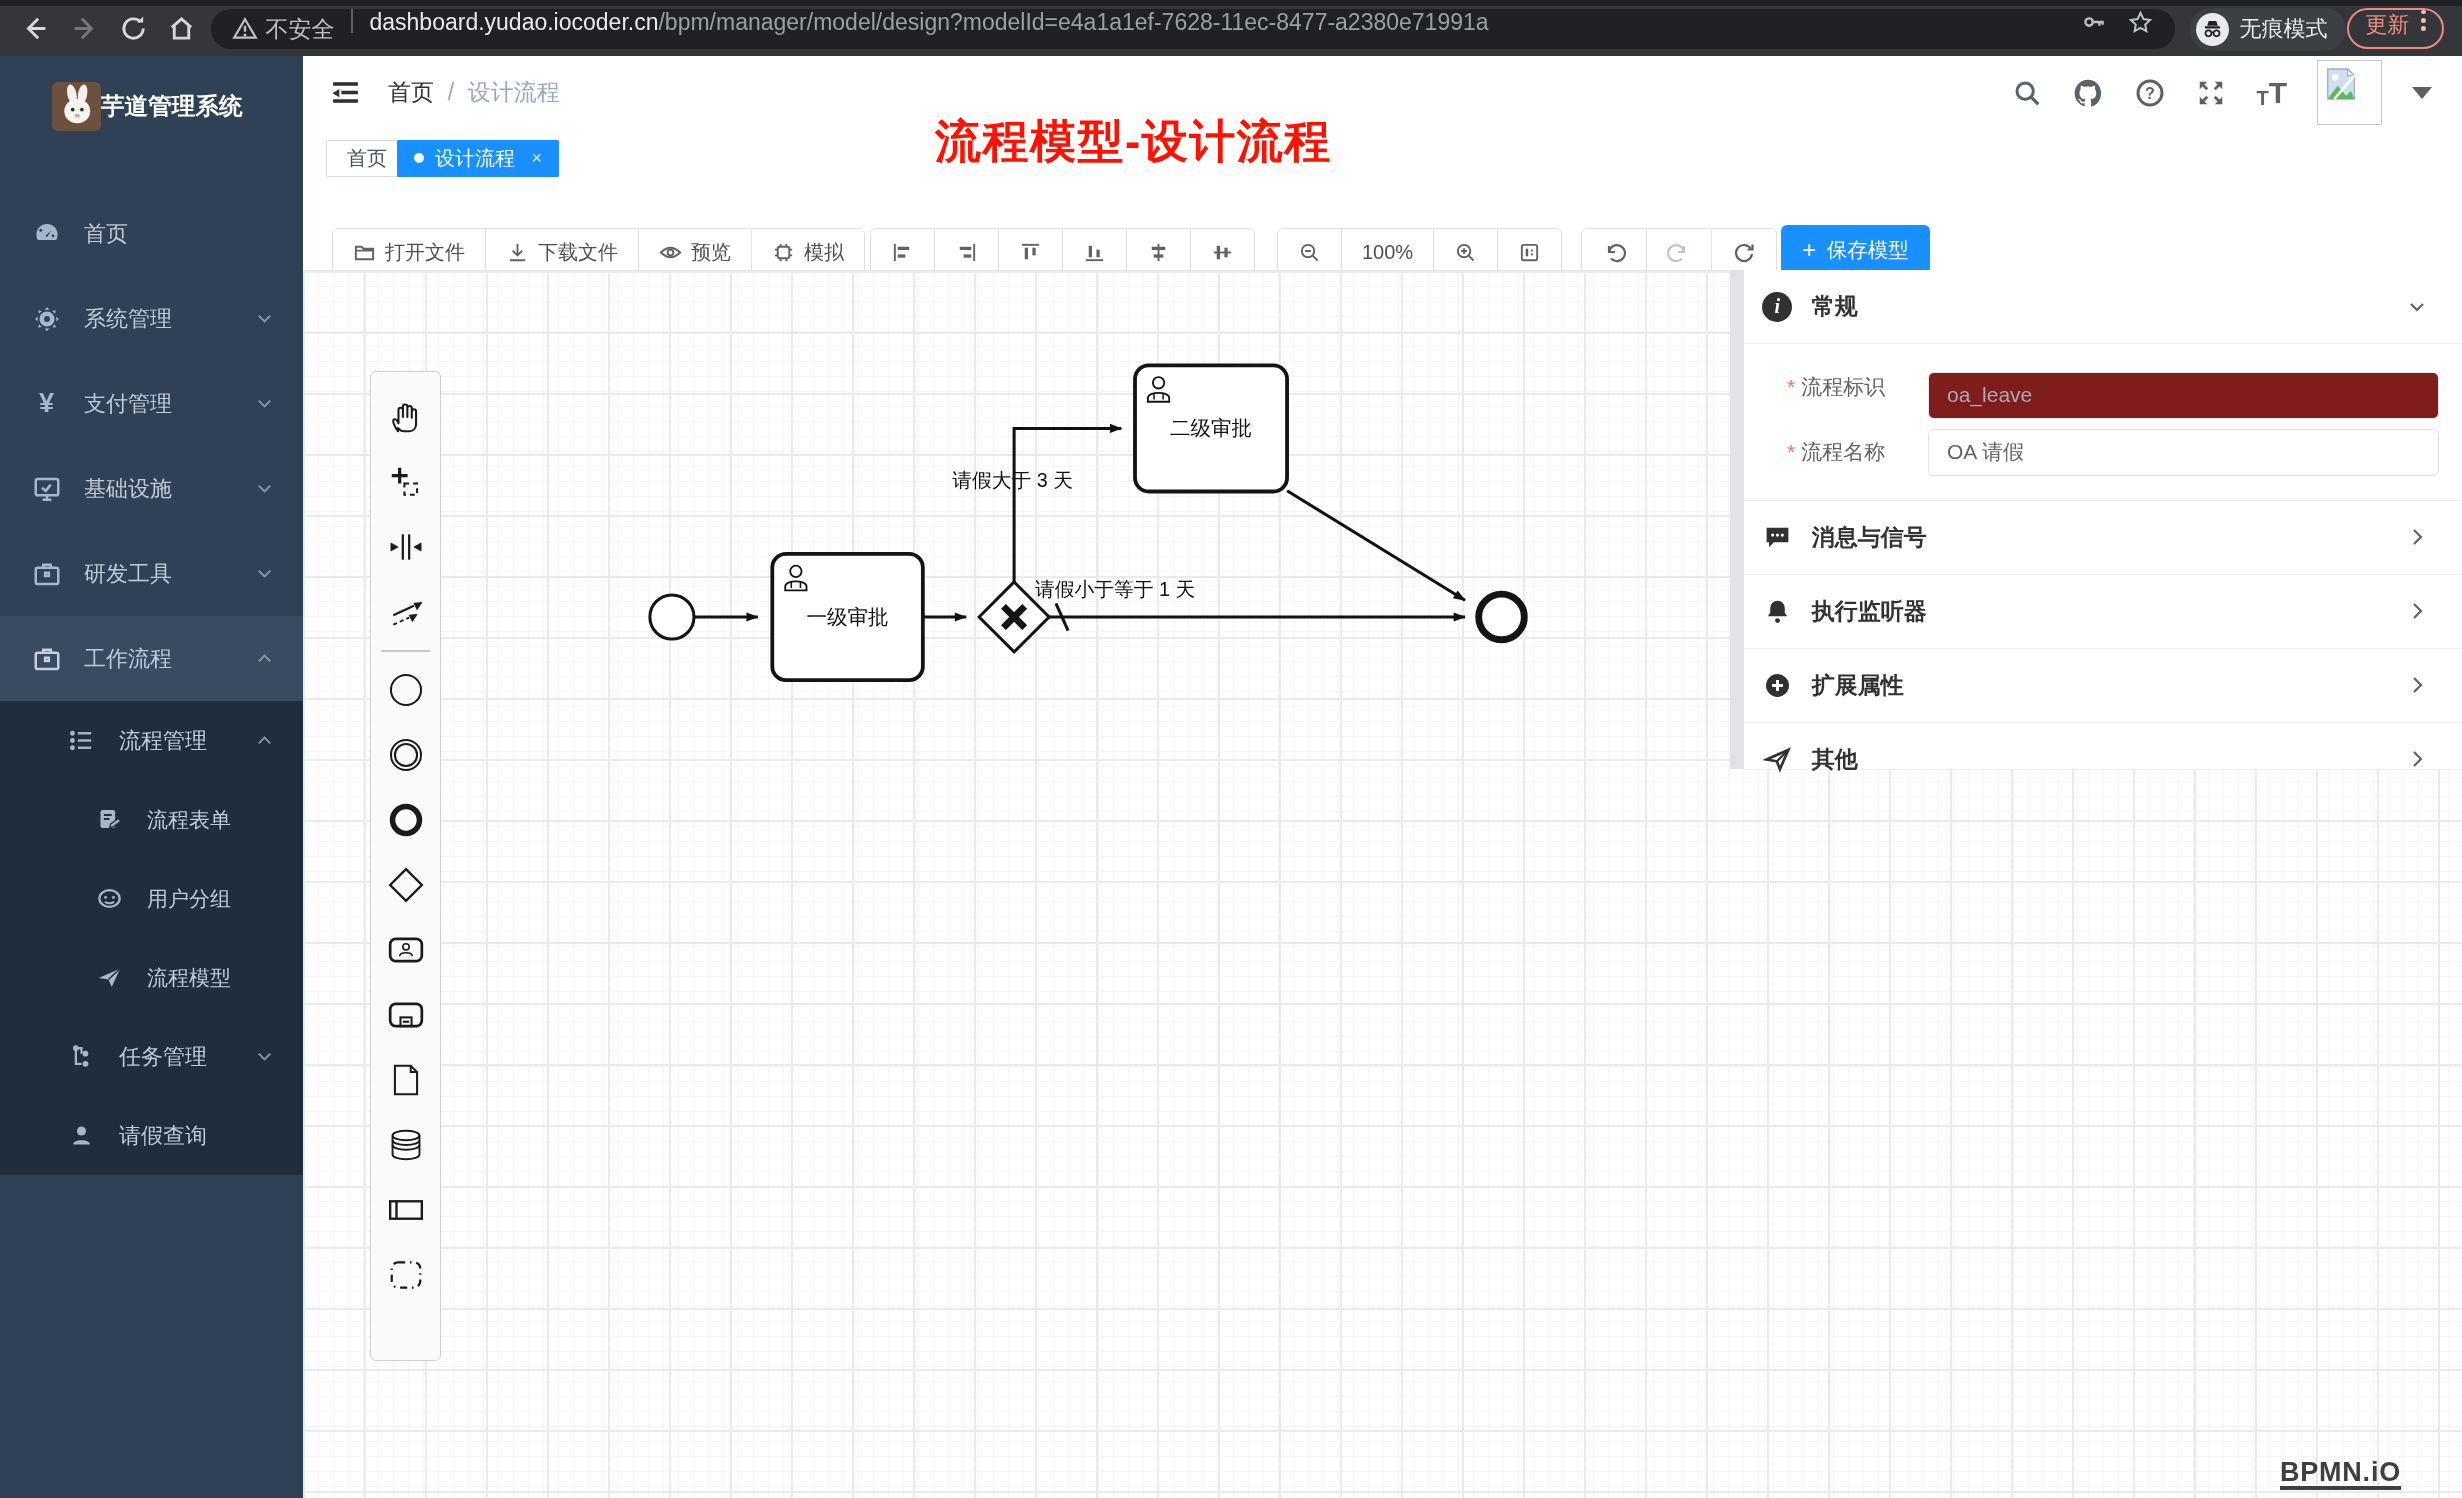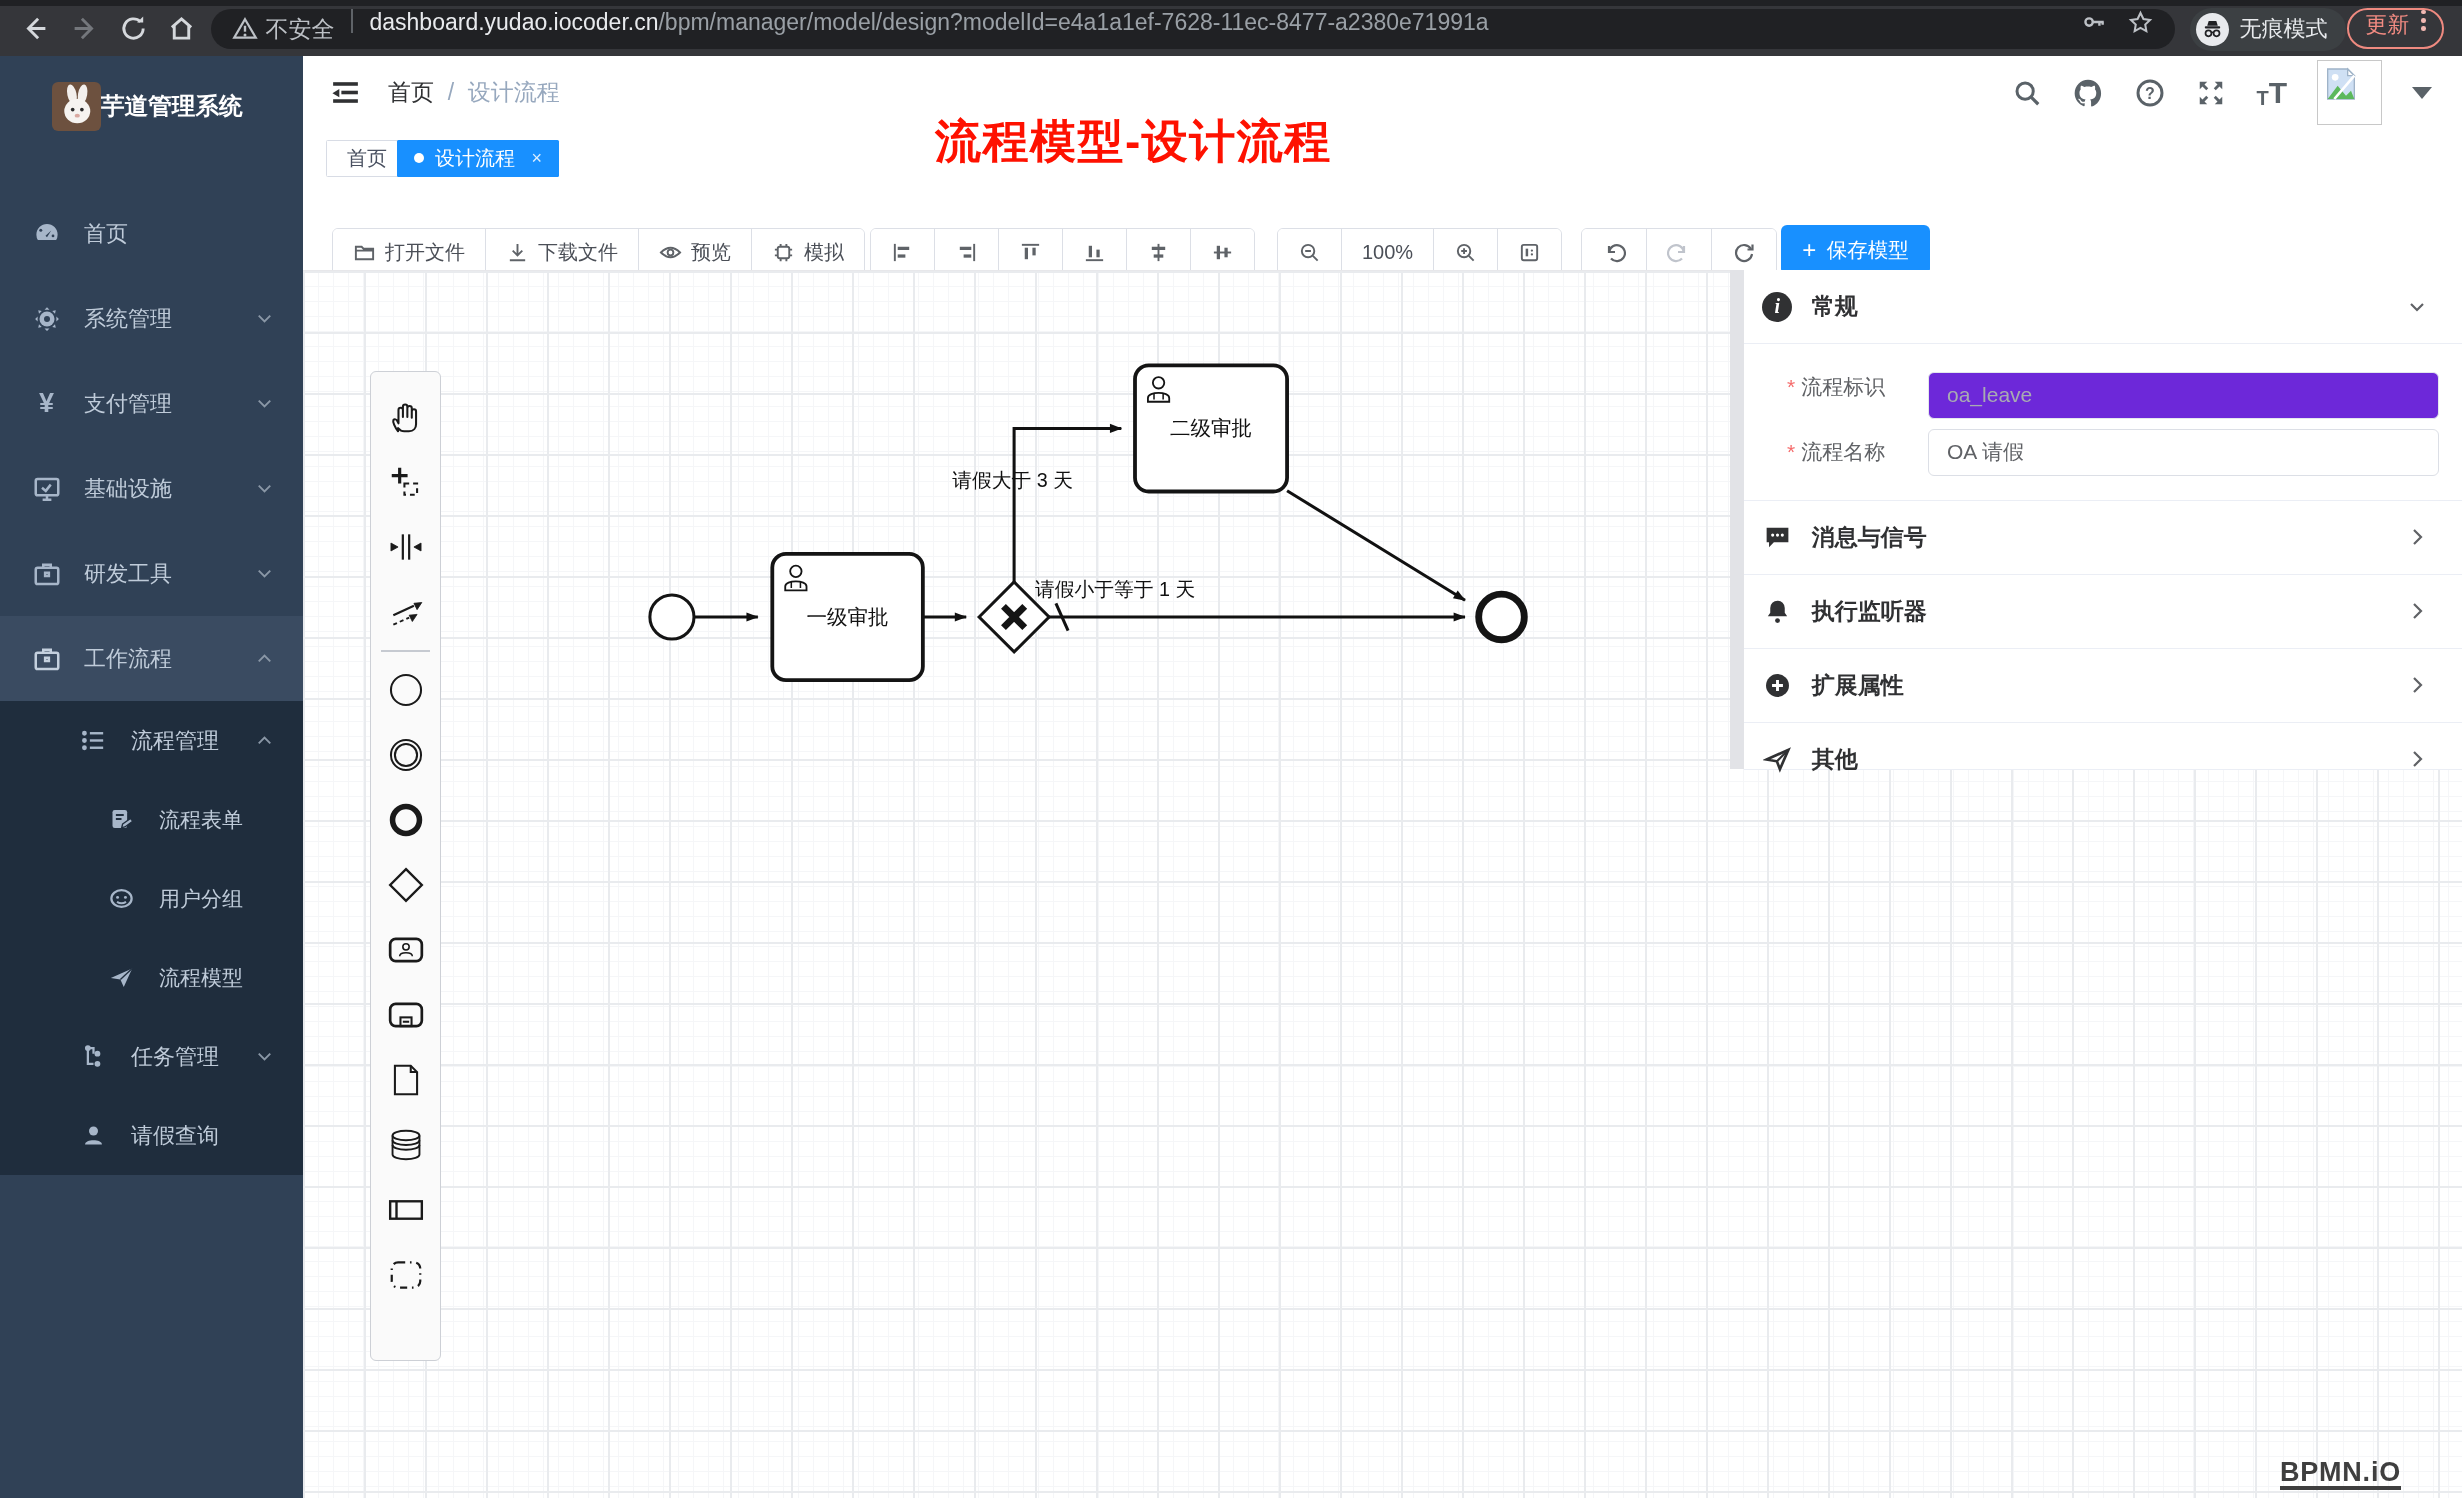--- a/index.html
+++ b/index.html
@@ -25,21 +25,21 @@
 
   
   #sidebar{position:absolute;left:0;top:56px;width:303px;bottom:0;background:#304156;color:#bfcbd9;}
   #logo-row{position:absolute;left:0;top:10.6px;width:358px;height:79px;display:flex;align-items:center;padding-left:52px;box-sizing:border-box;text-align:right;}
   #logo-row .title{color:#fff;font-size:23.6px;font-weight:bold;}
   .menu{position:absolute;left:0;top:135px;width:303px;}
   .mi{display:flex;align-items:center;height:85px;padding:0 27px 0 30px;box-sizing:border-box;font-size:22px;cursor:pointer;}
   .mi .ic{width:33px;display:flex;justify-content:center;margin-right:21px;color:#a7b6c9;}
   .mi .lbl{flex:1;}
   .mi.active-parent{background:#3a4b61;}
-  .submenu{background:#1f2d3d;padding-left:12px;}
+  .submenu{background:#1f2d3d;}
   .submenu .mi{height:79px;}
   .mi.lv2{padding-left:65px;}
   .mi.lv3{padding-left:93px;font-size:21px;}
   .chev{color:#8a97a6;}
 
   
   #main{position:absolute;left:303px;top:56px;right:0;bottom:0;background:#fff;}
   #page-header{position:absolute;left:0;top:0;right:0;height:73px;background:#fff;}
   .hamb{position:absolute;left:26px;top:20px;width:33px;height:33px;color:#303133;}
   .crumb{position:absolute;left:85px;top:0;height:73px;display:flex;align-items:center;gap:13.7px;font-size:23px;}
@@ -86,21 +86,21 @@
   #panel-gutter{position:absolute;left:1427px;top:214px;width:13.7px;height:499px;background:#e2e3e7;}
   #panel{position:absolute;left:1441px;top:214px;right:0;height:499px;background:#fff;border-bottom:1.5px solid #ebeef5;}
   .psec{display:flex;align-items:center;height:73px;padding:0 33px 0 16.7px;border-bottom:1.5px solid #ebeef5;cursor:pointer;}
   .psec .sic{width:33px;display:flex;justify-content:center;margin-right:18px;color:#303133;}
   .psec .slbl{flex:1;font-size:23px;color:#303133;font-weight:bold;}
   .fields{padding:10.6px 0 15px 0;border-bottom:1.5px solid #ebeef5;}
   .frow{display:flex;align-items:center;height:65px;padding-left:43px;}
   .frow .flbl{width:141px;font-size:21px;color:#606266;}
   .frow .req{color:#f56c6c;margin-right:6px;font-size:21px;}
   .finput{width:511px;height:47px;border-radius:6px;font-size:21px;padding:0 18px;box-sizing:border-box;font-family:inherit;}
-  .finput.ro{background:#6d28d9;border:1.5px solid #e4e7ed;color:#a8abb2;margin-top:16px;}
+  .finput.ro{background:#7f1d1d;border:1.5px solid #e4e7ed;color:#a8abb2;margin-top:16px;}
   .finput.rw{background:#fff;border:1.5px solid #dcdfe6;color:#606266;}
   .info-badge{width:30px;height:30px;border-radius:50%;background:#303133;color:#fff;display:flex;align-items:center;justify-content:center;font-size:20px;font-style:italic;font-family:"Liberation Serif",serif;font-weight:bold;}
 </style>
 </head>
 <body>
 
 <div id="browser-bar">
   <div class="topstrip"></div>
   <div class="nav-ic" style="left:16.7px">
     <svg width="29" height="29" viewBox="0 0 24 24">

